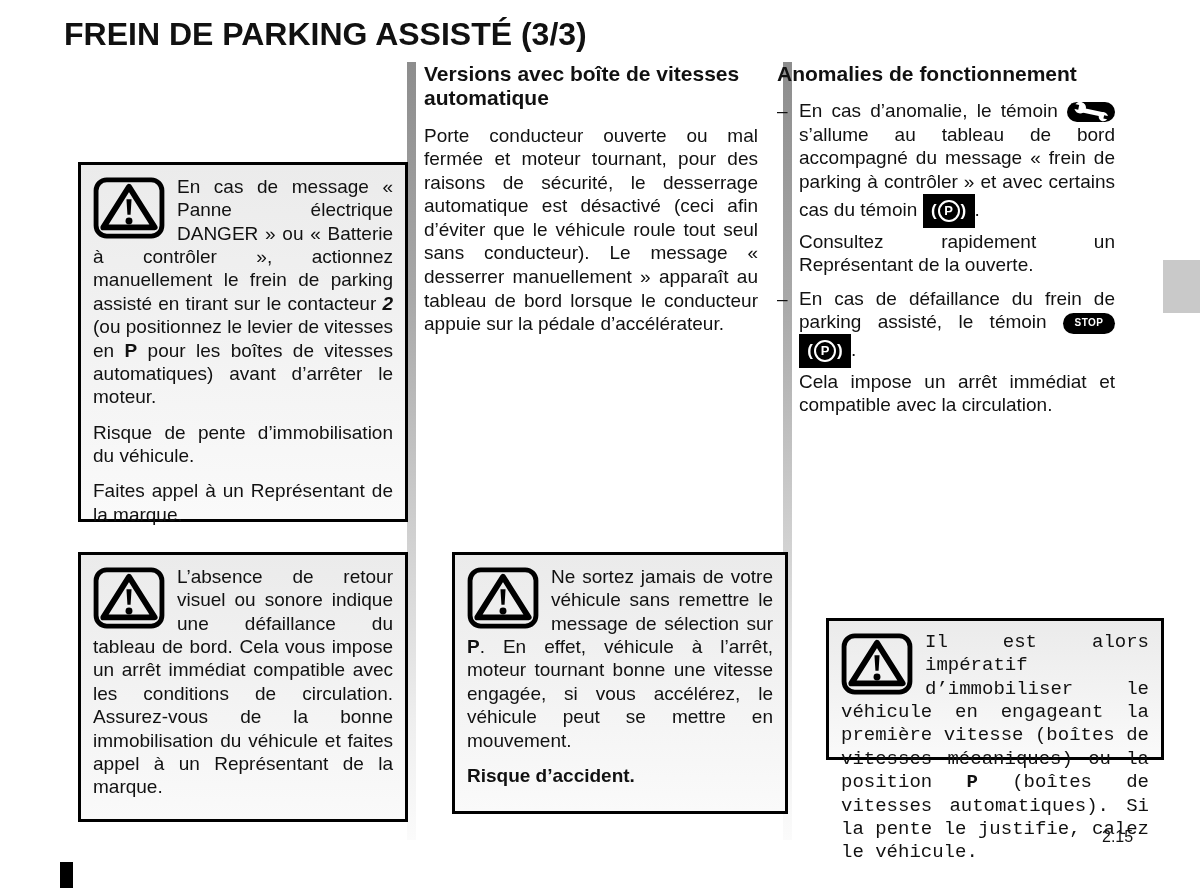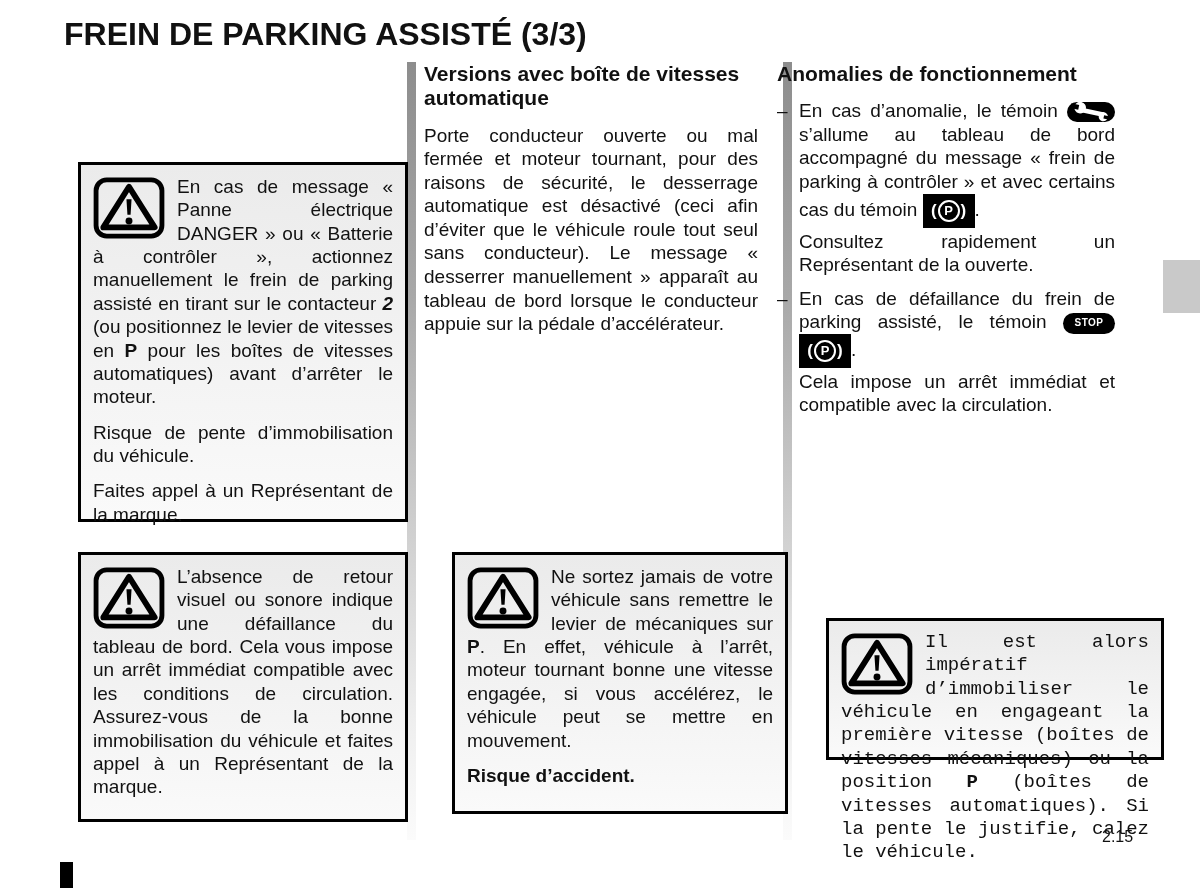--- a/index.html
+++ b/index.html
@@ -95,21 +95,21 @@
 
   <div class="warnbox" id="box3">
     <span class="warnicon">
       <svg width="72" height="62" viewBox="0 0 74 64">
         <rect x="3" y="3" width="68" height="58" rx="11" fill="none" stroke="#000" stroke-width="5"></rect>
         <path d="M37 10 L63.5 52 L10.5 52 Z" fill="none" stroke="#000" stroke-width="6" stroke-linejoin="round"></path>
         <path d="M34.4 23 L39.6 23 L38.6 39 L35.4 39 Z" fill="#000"></path>
         <circle cx="37" cy="45.5" r="3.6" fill="#000"></circle>
       </svg>
     </span>
-    <p class="jt"><span>Ne sortez jamais de votre véhicule sans remettre le levier de mécaniques sur </span><span class="b">P</span><span>. En effet, véhicule à l’arrêt, moteur tournant bonne une vitesse engagée, si vous accélérez, le véhicule peut se mettre en mouvement.</span></p>
+    <p class="jt"><span>Ne sortez jamais de votre véhicule sans remettre le message de sélection sur </span><span class="b">P</span><span>. En effet, véhicule à l’arrêt, moteur tournant bonne une vitesse engagée, si vous accélérez, le véhicule peut se mettre en mouvement.</span></p>
     <p class="jt b">Risque d’accident.</p>
   </div>
 
   <div class="col" id="col3">
     <h2>Anomalies de fonctionnement</h2>
 
     <div class="bullet">
       <span class="dash">–</span>
       <div class="btext">
         <span>En cas d’anomalie, le témoin </span><span class="icon-wrench"><svg width="48" height="20" viewBox="0 0 48 20">

